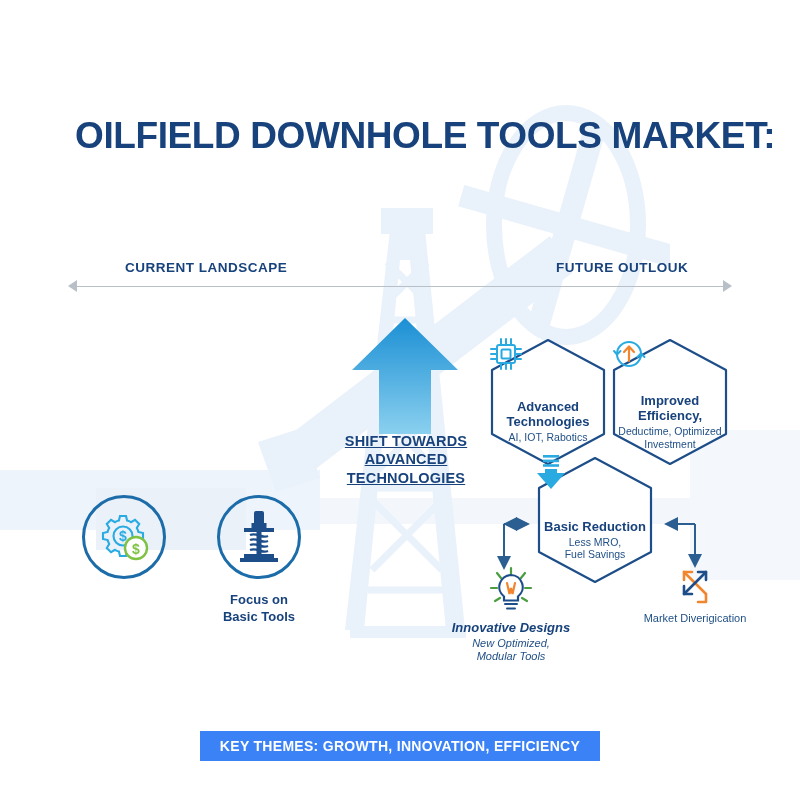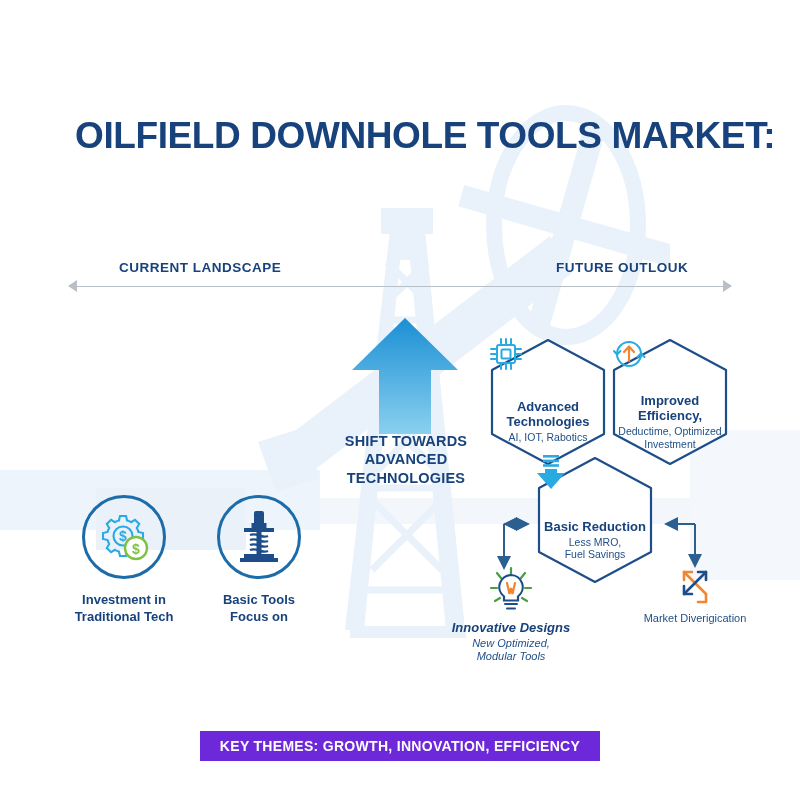--- a/index.html
+++ b/index.html
@@ -98,21 +98,21 @@
     border-left: 9px solid #b9bfc7;
   }
   .axis-label {
     position: absolute;
     top: 260px;
     color: #17427c;
     font-size: 13.5px;
     font-weight: bold;
     letter-spacing: 0.5px;
   }
-  #label-current { left: 119px; }
+  #label-current { left: 125px; }
   #label-future  { left: 556px; }
 
   
   #shift-arrow {
     position: absolute;
     left: 352px;
     top: 318px;
     width: 106px;
     height: 116px;
   }
@@ -120,20 +120,21 @@
     position: absolute;
     left: 327px;
     top: 432px;
     width: 158px;
     text-align: center;
     color: #17427c;
     font-size: 14.5px;
     font-weight: bold;
     line-height: 1.27;
     letter-spacing: 0.2px;
+    text-decoration: underline;
   }
   #shift-text span { display: block; }
 
   
   .circle-node { position: absolute; width: 160px; text-align: center; }
   #node-investment { left: 44px; top: 495px; }
   #node-basic      { left: 179px; top: 495px; }
   .circle-ring {
     width: 84px; height: 84px;
     margin: 0 auto;
@@ -224,21 +225,21 @@
     pointer-events: none;
   }
 
   
   #footer-banner {
     position: absolute;
     left: 200px;
     top: 731px;
     width: 400px;
     height: 30px;
-    background: #6d28d9;
+    background: #3b82f6;
     display: flex;
     align-items: center;
     justify-content: center;
   }
   #footer-banner .txt {
     color: #ffffff;
     font-size: 14px;
     font-weight: bold;
     letter-spacing: 0.3px;
   }
@@ -352,24 +353,20 @@
       <svg width="54" height="54" viewBox="0 0 54 54">
         <g fill="none" stroke="#29ABE2" stroke-width="2.1">
           <path d="M23 6 h6 l1.1 4.6 a13.5 13.5 0 0 1 3.9 1.6 l4-2.4 4.2 4.2 -2.4 4 a13.5 13.5 0 0 1 1.6 3.9 l4.6 1.1 v6 l-4.6 1.1 a13.5 13.5 0 0 1 -1.6 3.9 l2.4 4 -4.2 4.2 -4-2.4 a13.5 13.5 0 0 1 -3.9 1.6 l-1.1 4.6 h-6 l-1.1-4.6 a13.5 13.5 0 0 1 -3.9-1.6 l-4 2.4 -4.2-4.2 2.4-4 a13.5 13.5 0 0 1 -1.6-3.9 l-4.6-1.1 v-6 l4.6-1.1 a13.5 13.5 0 0 1 1.6-3.9 l-2.4-4 4.2-4.2 4 2.4 a13.5 13.5 0 0 1 3.9-1.6 z"></path>
           <circle cx="26" cy="26" r="9.5"></circle>
         </g>
         <text x="26" y="31" font-family="Liberation Sans, sans-serif" font-size="14" font-weight="bold" fill="#29ABE2" text-anchor="middle">$</text>
         <circle cx="39" cy="38" r="11" fill="#ffffff" stroke="#7dc242" stroke-width="2.4"></circle>
         <text x="39" y="43.5" font-family="Liberation Sans, sans-serif" font-size="14" font-weight="bold" fill="#7dc242" text-anchor="middle">$</text>
       </svg>
     </div>
-    <div class="circle-label">
-      <span>Investment in</span>
-      <span>Traditional Tech</span>
-    </div>
   </div>
 
   <div class="circle-node" id="node-basic">
     <div class="circle-ring">
       <svg width="48" height="56" viewBox="0 0 48 56">
         <g fill="#1d4e89">
           <rect x="19" y="2" width="10" height="14" rx="2"></rect>
           <rect x="16.5" y="14" width="15" height="5"></rect>
           <rect x="9" y="19" width="30" height="4"></rect>
           <rect x="21.5" y="23" width="5" height="22"></rect>
@@ -378,22 +375,22 @@
         </g>
         <g fill="none" stroke="#1d4e89" stroke-width="2.4">
           <path d="M15 26 C 22 23, 26 30, 33 27"></path>
           <path d="M15 31 C 22 28, 26 35, 33 32"></path>
           <path d="M15 36 C 22 33, 26 40, 33 37"></path>
           <path d="M15 41 C 22 38, 26 45, 33 42"></path>
         </g>
       </svg>
     </div>
     <div class="circle-label">
+      <span>Focus on</span>
       <span>Basic Tools</span>
-      <span>Focus on</span>
     </div>
   </div>
 
   <div class="hex" id="hex-advanced">
     <svg width="118" height="130" viewBox="0 0 118 130">
       <polygon points="59,3 115,33 115,97 59,127 3,97 3,33" fill="#ffffff" stroke="#1d4e89" stroke-width="2.2" stroke-linejoin="round"></polygon>
     </svg>
     <div class="hex-content">
       <div class="hex-icon">
         <svg width="34" height="34" viewBox="0 0 34 34">

